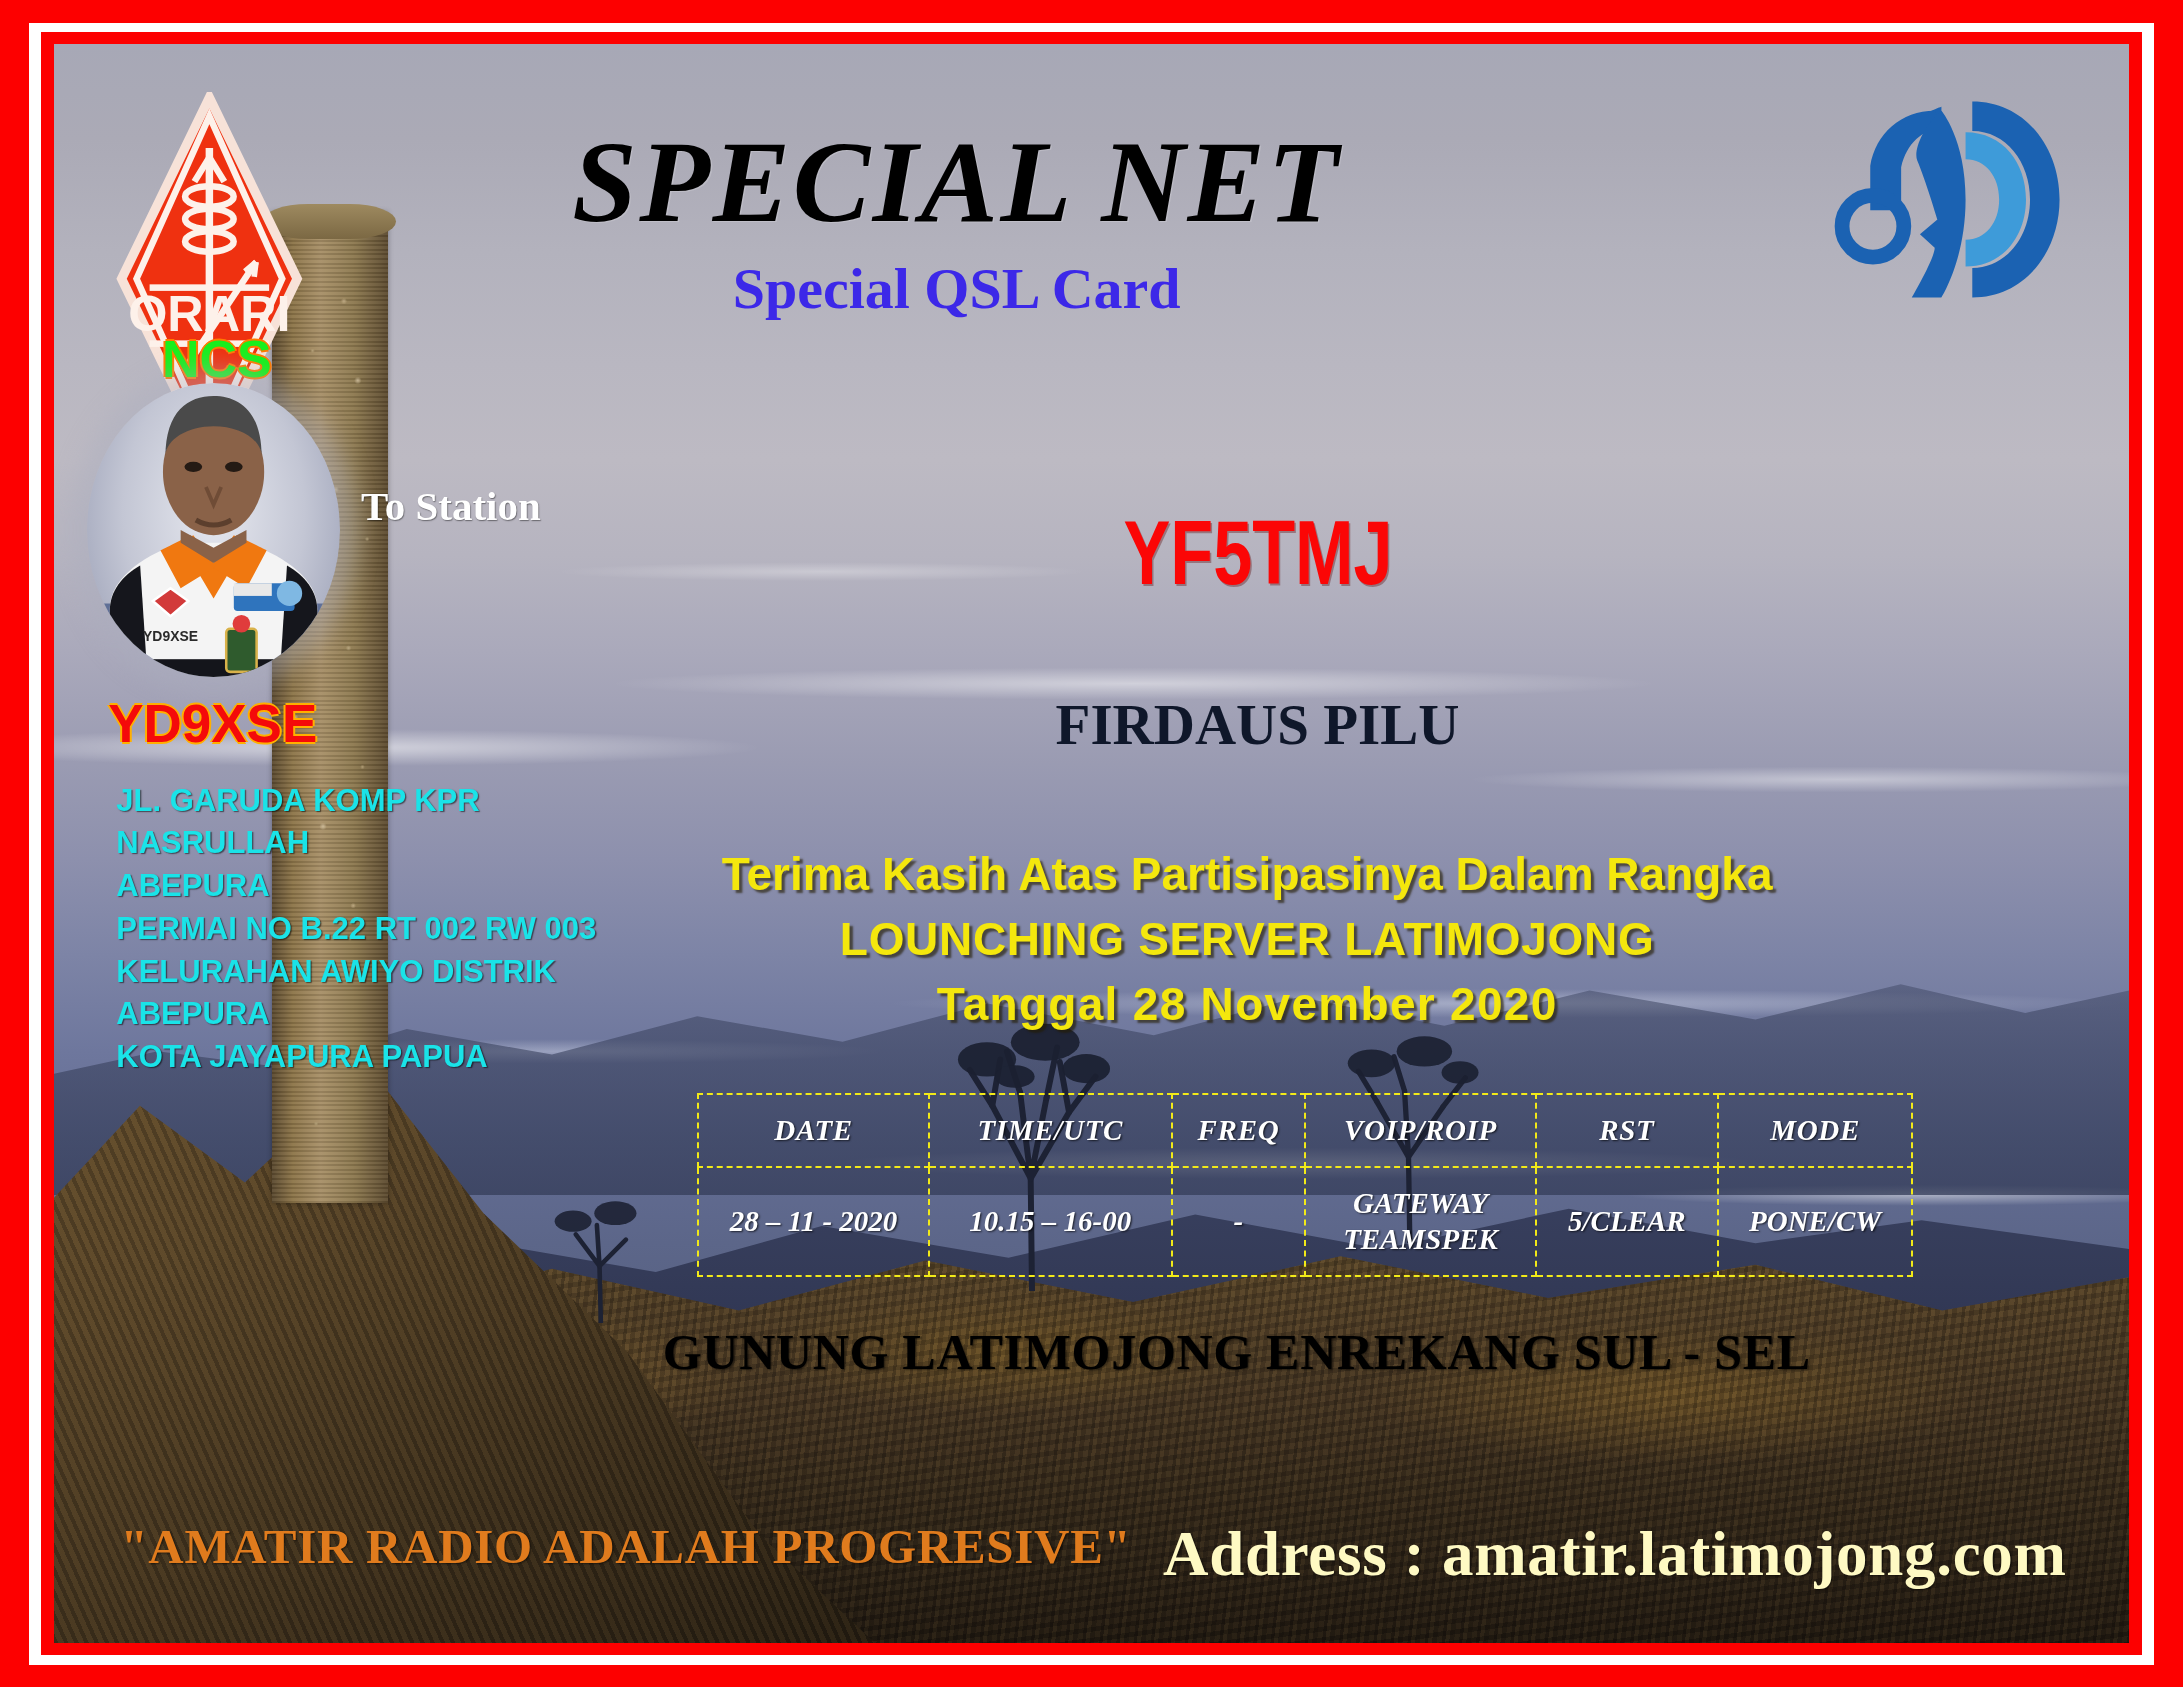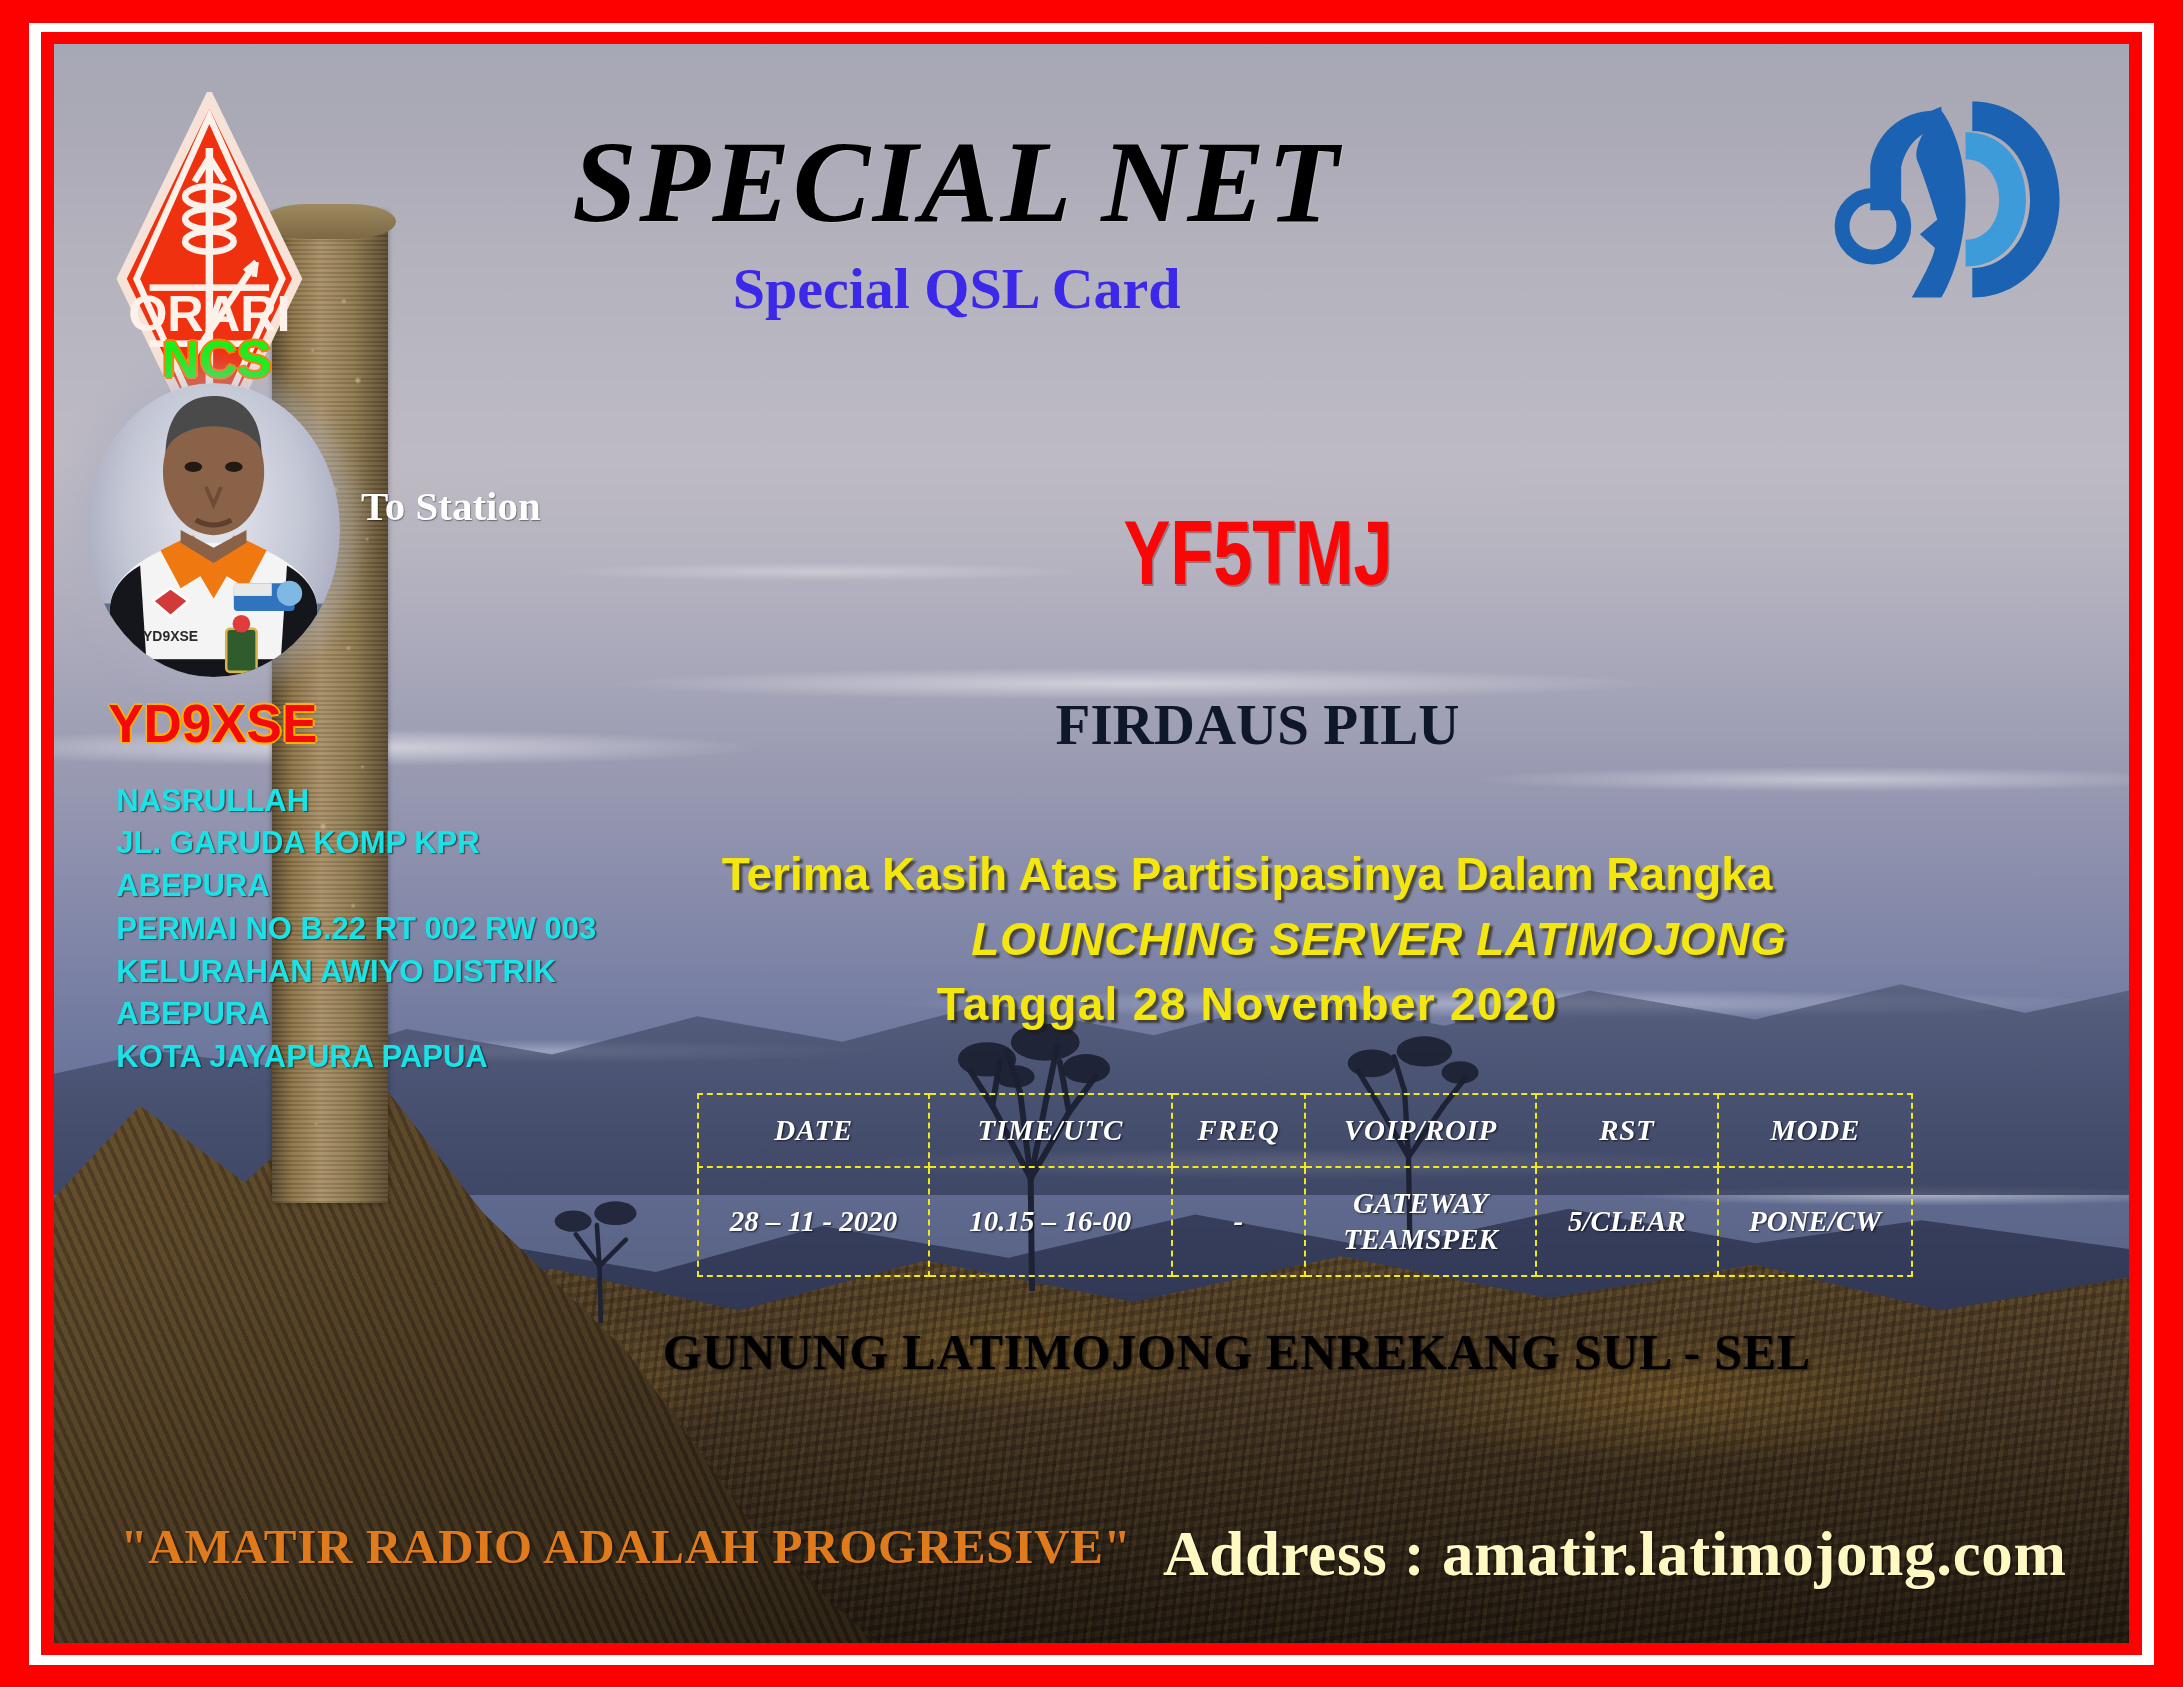--- a/index.html
+++ b/index.html
@@ -118,21 +118,21 @@
      font-size:90px;line-height:1;color:#fb0606;
      transform:scaleX(.78);transform-origin:center;
      text-shadow:2px 2px 0 rgba(90,0,0,.35);}
   .opname{position:absolute;left:38%;top:39.0%;width:40%;text-align:center;
      font-family:"Liberation Serif",serif;font-weight:bold;font-size:57px;line-height:1;color:#0f172a;margin-top:28px;}
 
   .thanks{position:absolute;left:31.5%;top:47.5%;width:52%;text-align:center;
      font-family:"Liberation Sans Narrow","Liberation Sans",sans-serif;font-weight:bold;
      font-size:46px;line-height:1.42;color:#f4e70d;
      text-shadow:3.3px 3.3px 2px rgba(35,28,0,.62);margin-top:38px;}
-  .thanks .l2{font-style:italic;letter-spacing:0.7px;text-align:right;}
+  .thanks .l2{letter-spacing:0.7px;}
   .thanks .l3{letter-spacing:1.3px;}
 
   .ncs-label{position:absolute;left:3.1%;top:17.8%;width:9.5%;text-align:center;
      font-family:"Liberation Sans",sans-serif;font-weight:bold;font-size:52px;color:#19ef1d;
      text-shadow:2px 0 0 #ff7b00,-2px 0 0 #ff7b00,0 2px 0 #ff7b00,0 -2px 0 #ff7b00;}
   .ncs-photo{position:absolute;left:1.6%;top:21.2%;width:12.2%;height:18.4%;
      border-radius:50%/50%;overflow:hidden;
      box-shadow:0 0 22.5px 17px rgba(172,175,190,.42);}
   .ncs-call{position:absolute;left:1.4%;top:40.6%;width:12.5%;text-align:center;
      font-family:"Liberation Sans",sans-serif;font-weight:bold;font-size:53px;color:#f40a0a;
@@ -323,22 +323,22 @@
           <ellipse cx="116" cy="100" rx="7" ry="4" fill="#241a14"></ellipse>
           <path d="M94 116 L100 130 L106 116" fill="none" stroke="#6f4c36" stroke-width="3"></path>
           <path d="M86 142 Q100 150 114 142" fill="none" stroke="#5c3f2d" stroke-width="4"></path>
           <path d="M74 150 L100 164 L126 150 L126 160 L100 176 L74 160 Z" fill="#8a6248"></path>
         </svg>
       </div>
 
       <div class="ncs-call">YD9XSE</div>
 
       <div class="addr">
+        <div>JL. GARUDA KOMP KPR</div>
         <div>NASRULLAH</div>
-        <div>JL. GARUDA KOMP KPR</div>
         <div>ABEPURA</div>
         <div>PERMAI NO B.22 RT 002 RW 003</div>
         <div>KELURAHAN AWIYO DISTRIK</div>
         <div>ABEPURA</div>
         <div>KOTA JAYAPURA PAPUA</div>
       </div>
 
       <table id="qso-table">
         <tbody>
             <tr class="head">

